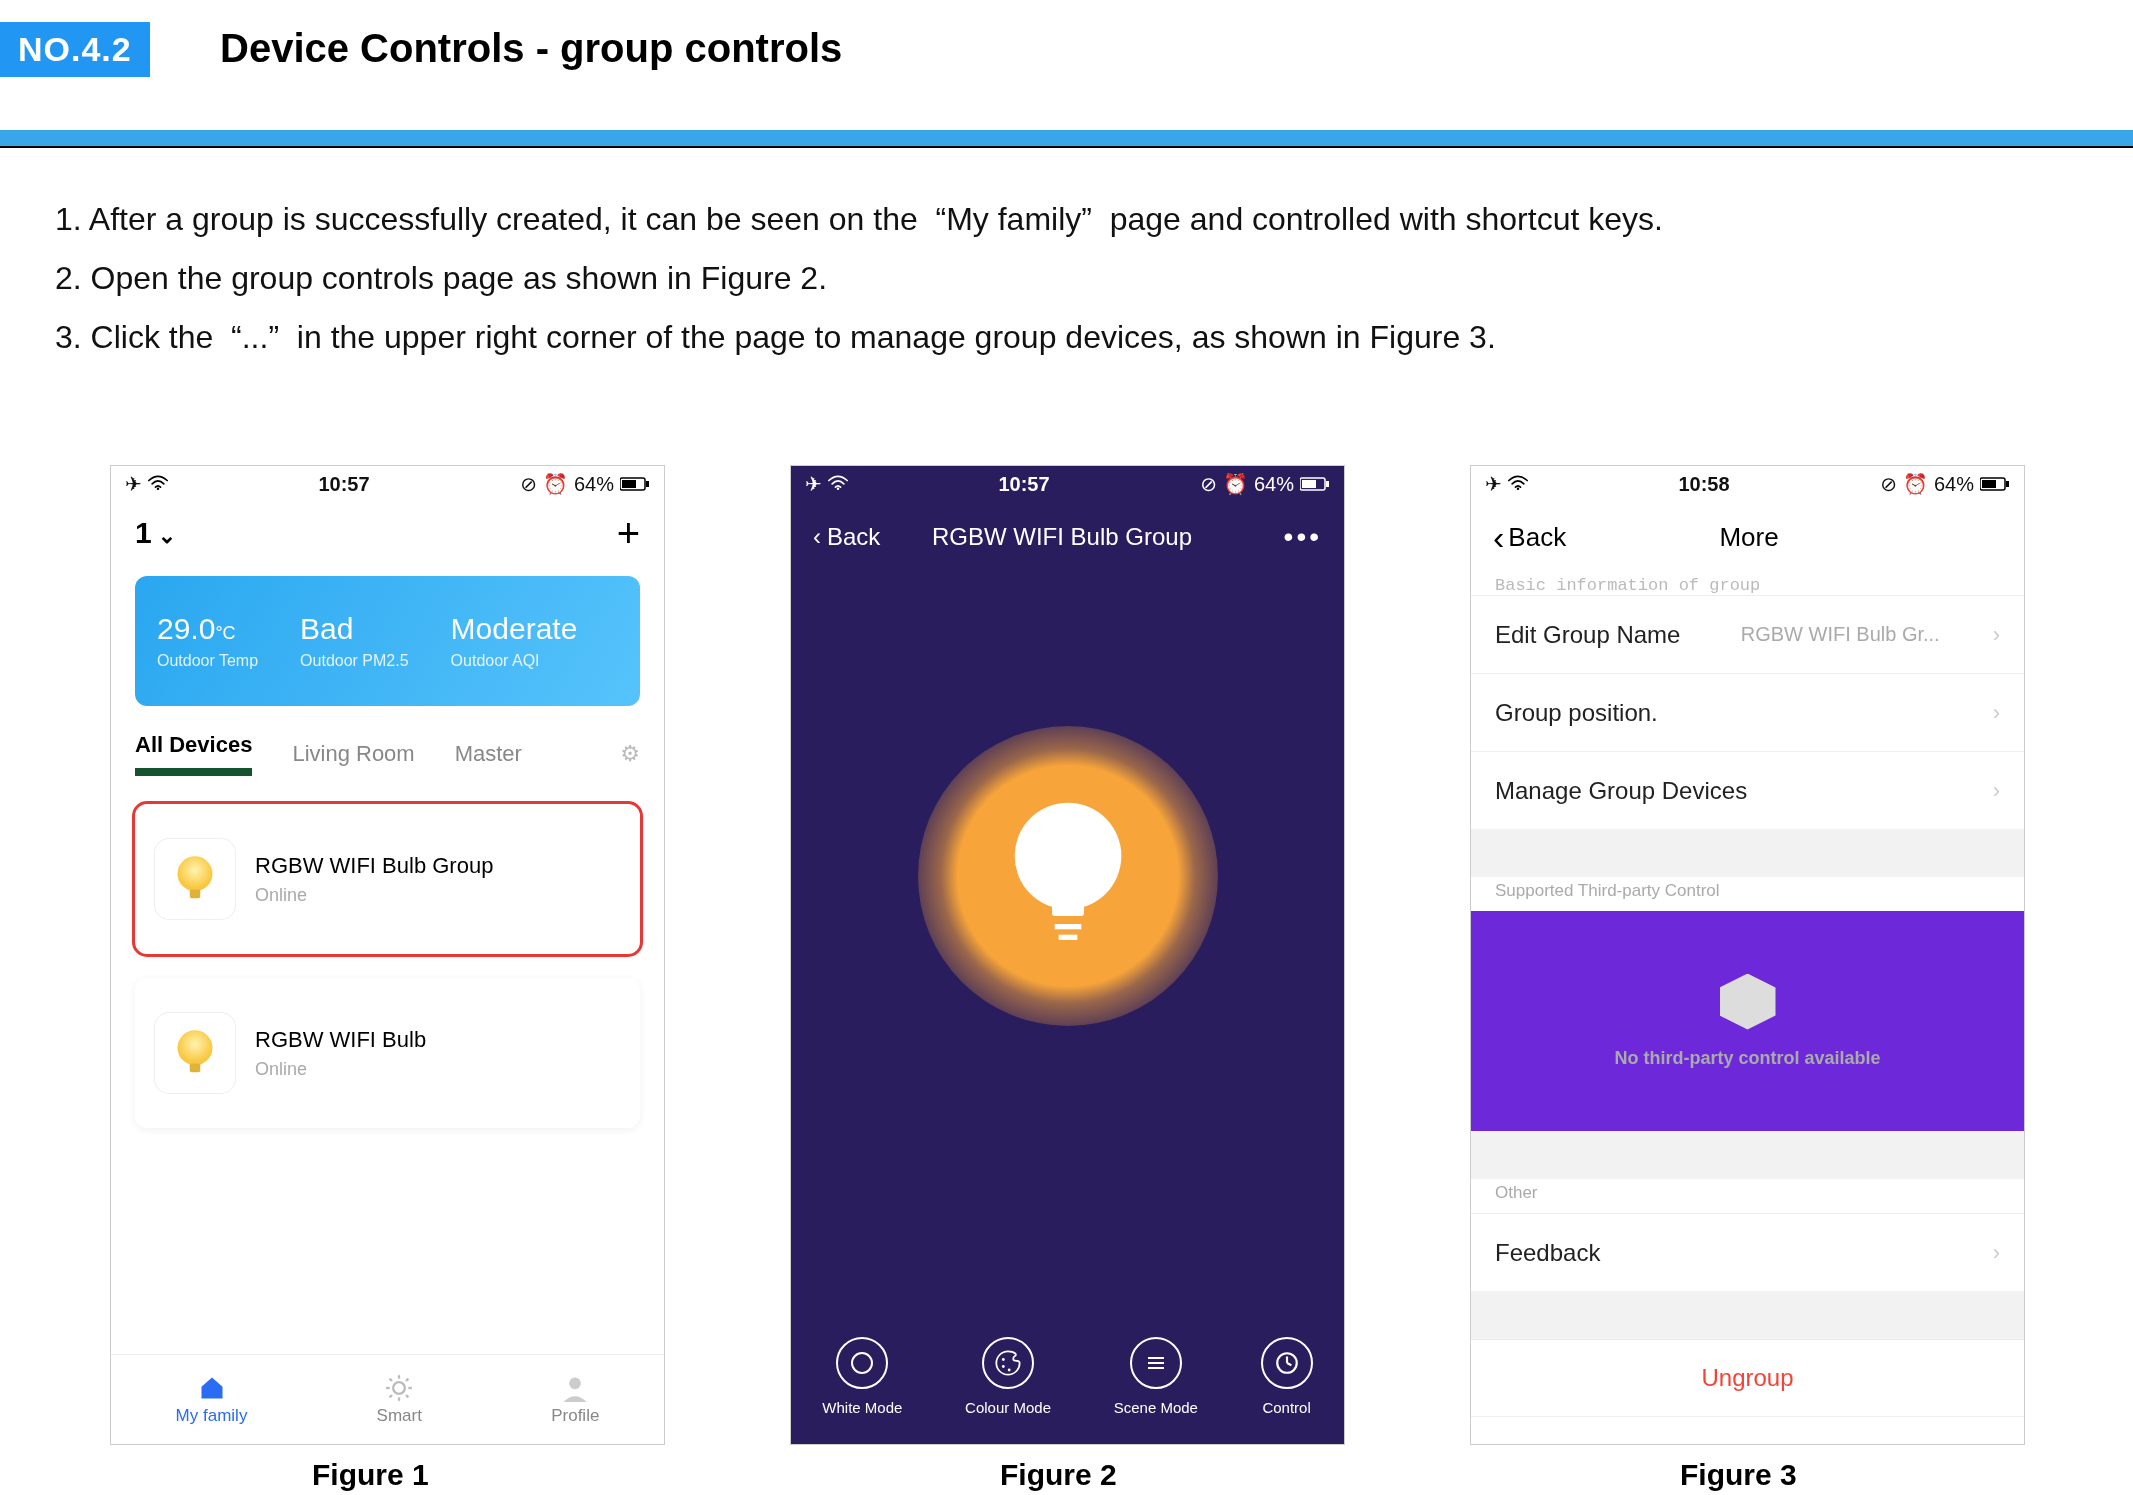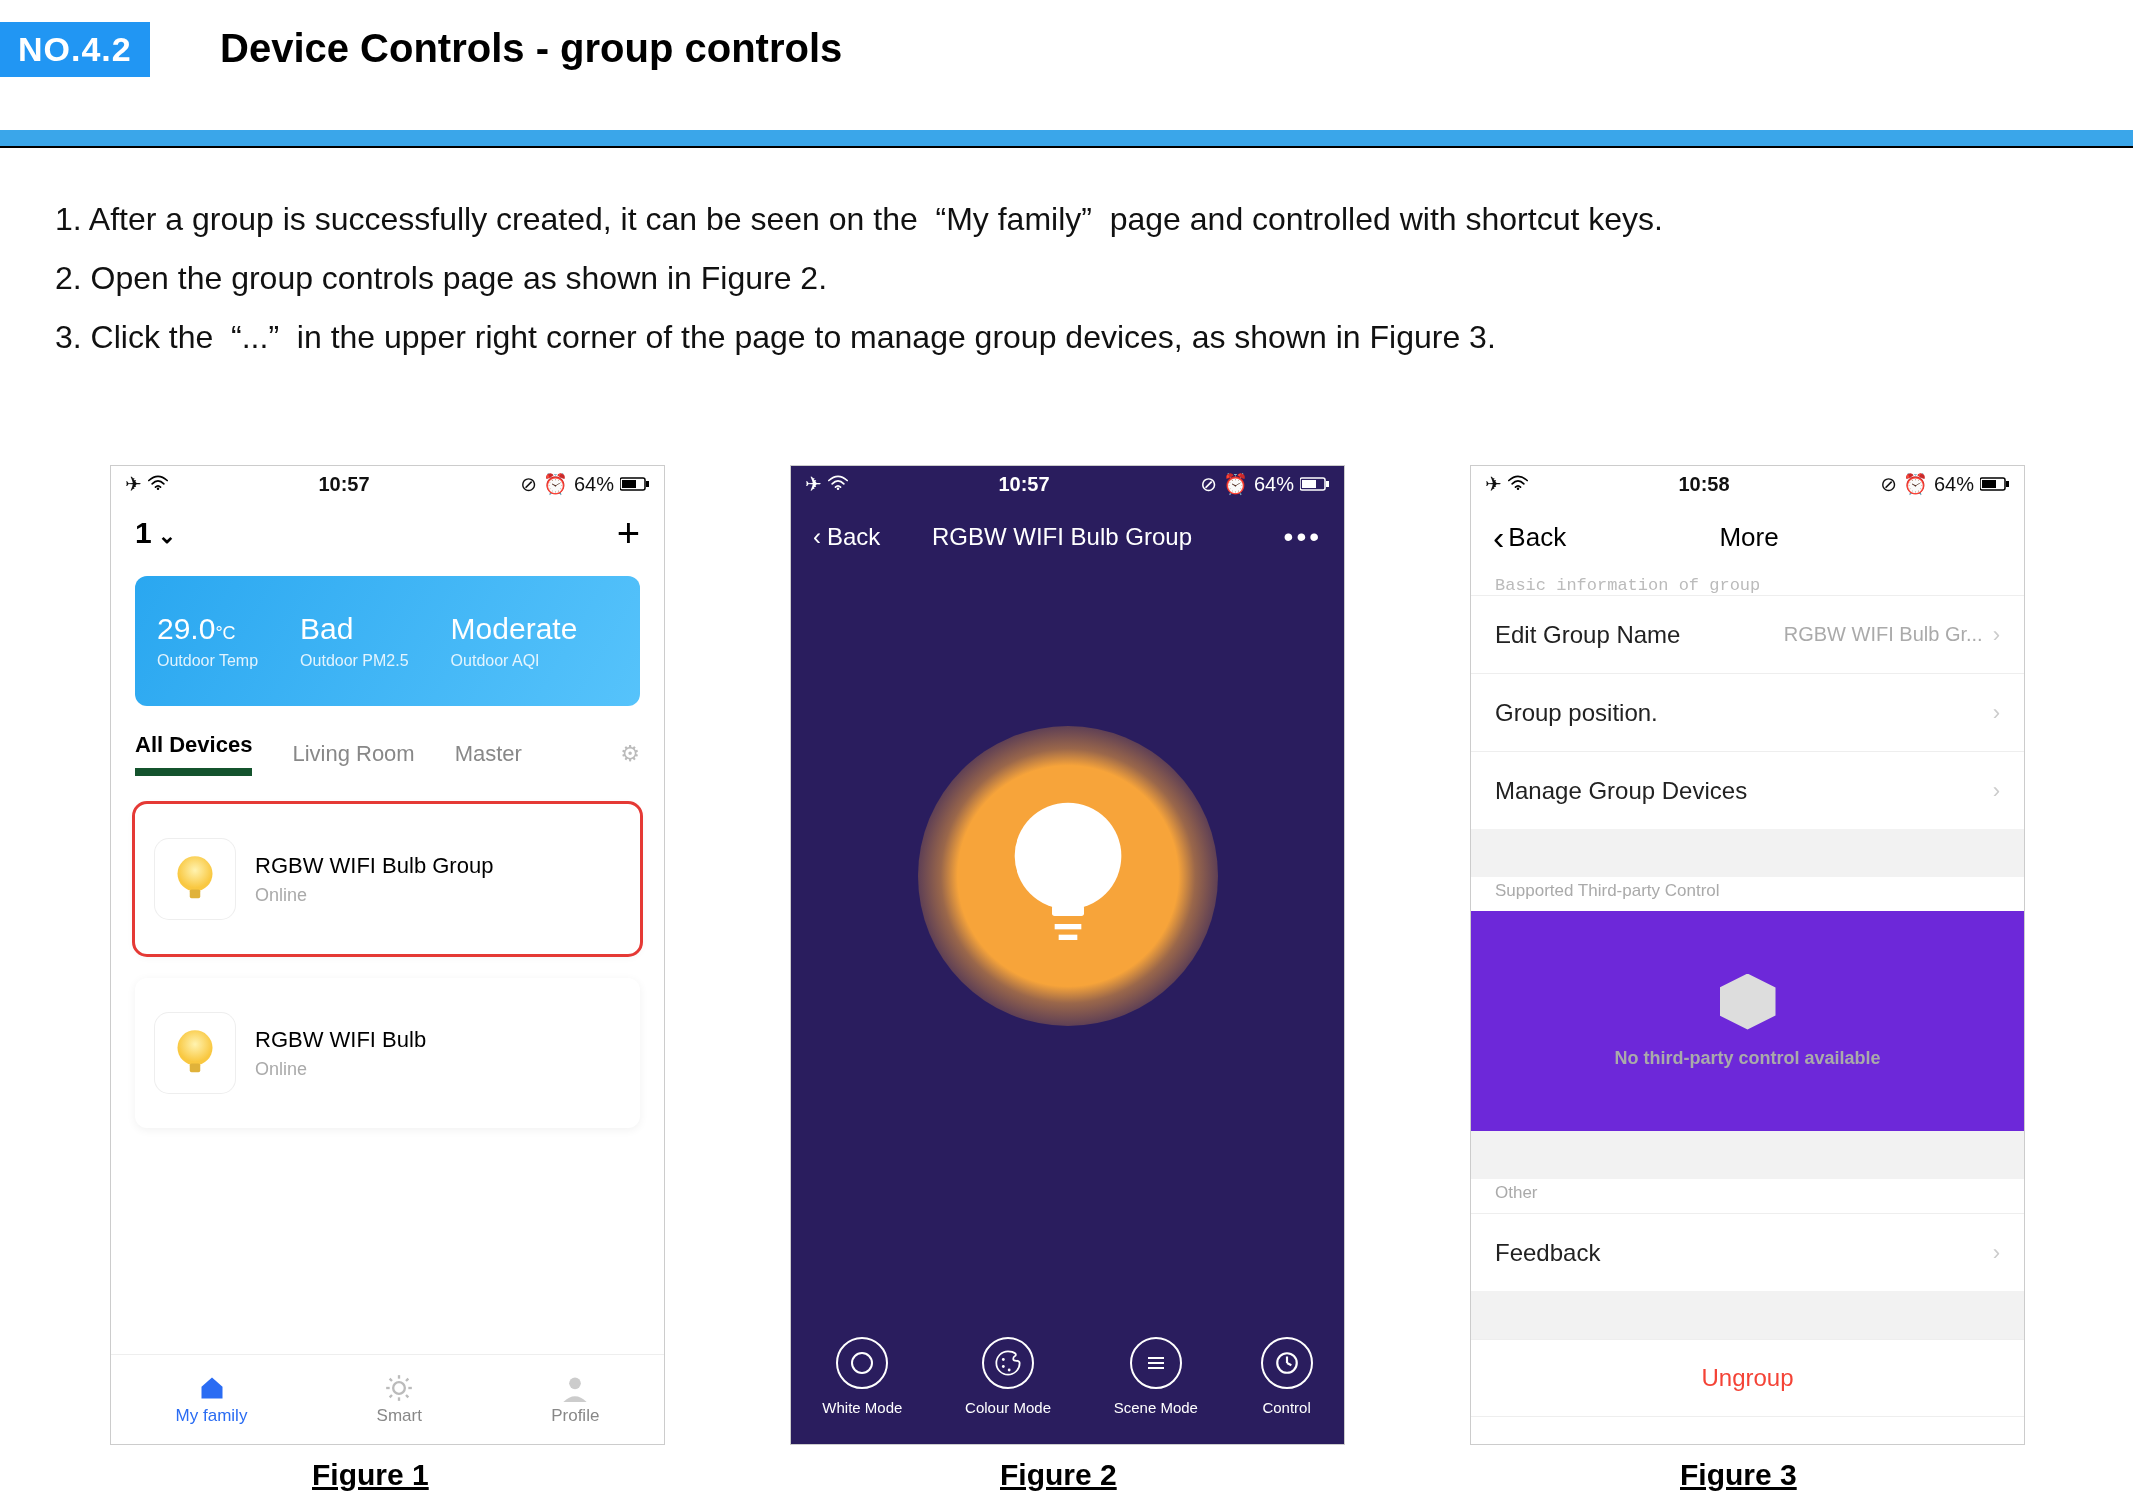--- a/index.html
+++ b/index.html
@@ -8,21 +8,21 @@
   
   .hdr-badge { position:absolute; left:0; top:22px; background:#2196f3; color:#fff; font-weight:700; font-size:34px; padding:8px 18px; letter-spacing:1px; }
   .hdr-title { position:absolute; left:220px; top:26px; font-weight:700; font-size:40px; color:#000; }
   .hdr-line  { position:absolute; left:0; top:130px; width:2133px; height:18px; background:#3aa6ea; border-bottom:2px solid #000; }
 
   
   .instr { position:absolute; left:55px; top:190px; font-size:32px; color:#111; line-height:1.85; }
   .instr p { white-space:nowrap; }
 
   
-  .caption { position:absolute; font-weight:700; font-size:30px; color:#000;text-decoration:underline; }
+  .caption { position:absolute; font-weight:700; font-size:30px; color:#000; }
 
   
   .phone { position:absolute; top:465px; width:555px; height:980px; border:1px solid #ccc; background:#fff; overflow:hidden; }
 
   
   .status { height:36px; background:#fff; display:flex; justify-content:space-between; align-items:center; padding:0 14px; font-size:20px; color:#111; font-weight:500;}
   .status.dark { background:transparent; color:#fff; }
   .status .s-left, .status .s-right { display:flex; align-items:center; gap:6px; }
 
   
@@ -55,21 +55,21 @@
   #p2 .p2bottom{ position:absolute; bottom:0; left:0; right:0; height:120px; display:flex; justify-content:space-around; align-items:center; padding-bottom:16px;}
   #p2 .p2item { display:flex; flex-direction:column; align-items:center; gap:10px; color:#fff; font-size:15px;}
   #p2 .p2circle{ width:52px; height:52px; border:2px solid #fff; border-radius:50%; display:flex; align-items:center; justify-content:center; }
 
   
   #p3 .nav { height:70px; display:flex; align-items:center; padding:0 22px; font-size:26px; color:#000;}
   #p3 .nav .back{ display:flex; align-items:center; gap:4px; font-weight:500;}
   #p3 .nav .title{ flex:1; text-align:center; font-weight:500; margin-left:-70px;}
   #p3 .sechdr{ font-size:17px; color:#aaa; padding:4px 24px 10px 24px; }
   #p3 .cut   { font-size:17px; color:#bbb; padding:4px 24px 0 24px; white-space:nowrap; overflow:hidden;font-family:Liberation Mono, monospace;}
-  #p3 .row   { height:78px; border-top:1px solid #eee; display:flex; align-items:center; padding:0 24px; font-size:24px; color:#222; background:#fff;}
+  #p3 .row   { height:78px; border-top:1px solid #eee; display:flex; align-items:center; padding:0 24px; font-size:24px; color:#222; background:#fff;gap:43px;}
   #p3 .row:last-of-type{ border-bottom:1px solid #eee;}
   #p3 .row .rval{ margin-left:auto; color:#aaa; font-size:20px; max-width:240px; white-space:nowrap; overflow:hidden; text-overflow:ellipsis;}
   #p3 .row .chev{ color:#ccc; margin-left:10px; font-size:22px;}
   #p3 .grey  { background:#f2f2f2; height:48px;}
   #p3 .thirdparty{ background:#6d28d9; height:220px; display:flex; flex-direction:column; align-items:center; justify-content:center; gap:18px;font-weight:bold;}
   #p3 .thirdparty .cube{ width:56px; height:56px; background:#ddd; clip-path: polygon(50% 0,100% 25%,100% 75%,50% 100%,0 75%,0 25%);}
   #p3 .thirdparty .tptxt{ font-size:18px; color:#aaa;}
   #p3 .danger{ color:#f44336; justify-content:center; }
 
   .bulbsvg { width:56px; height:56px; }

